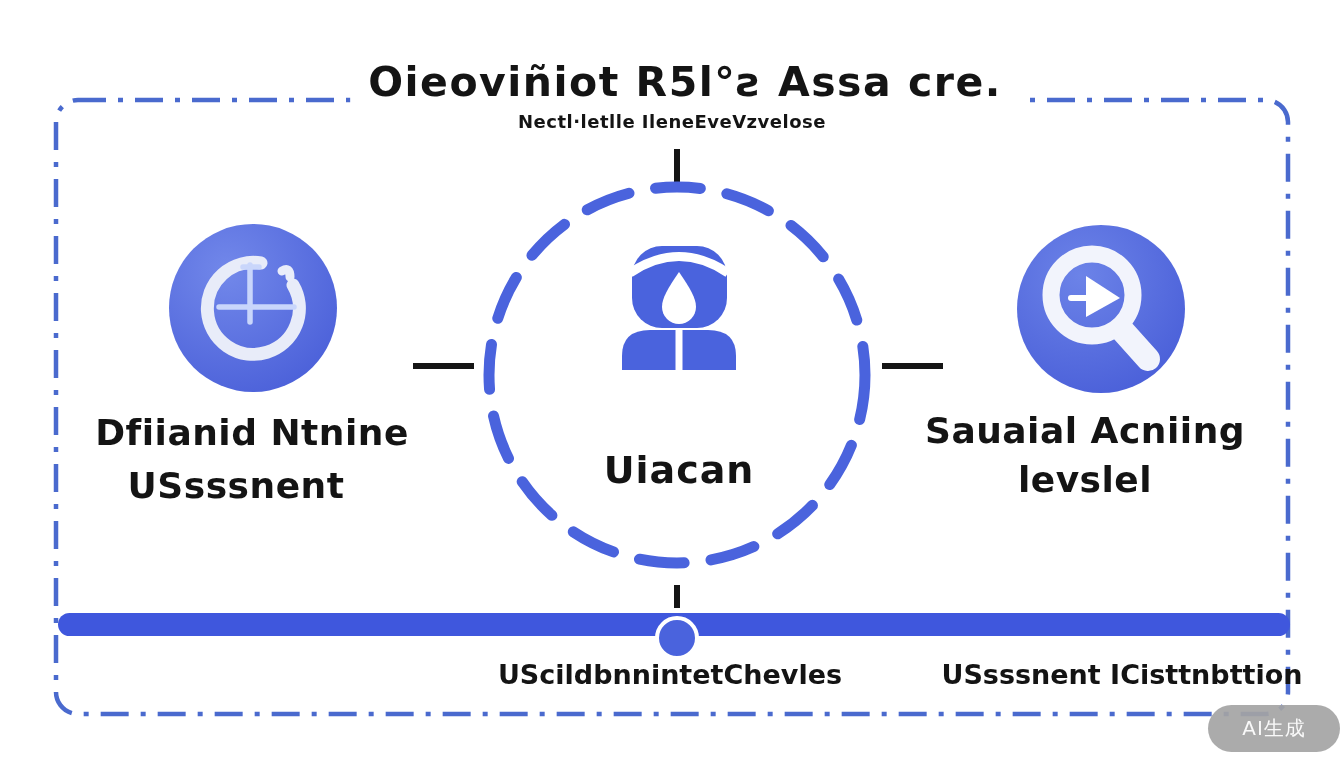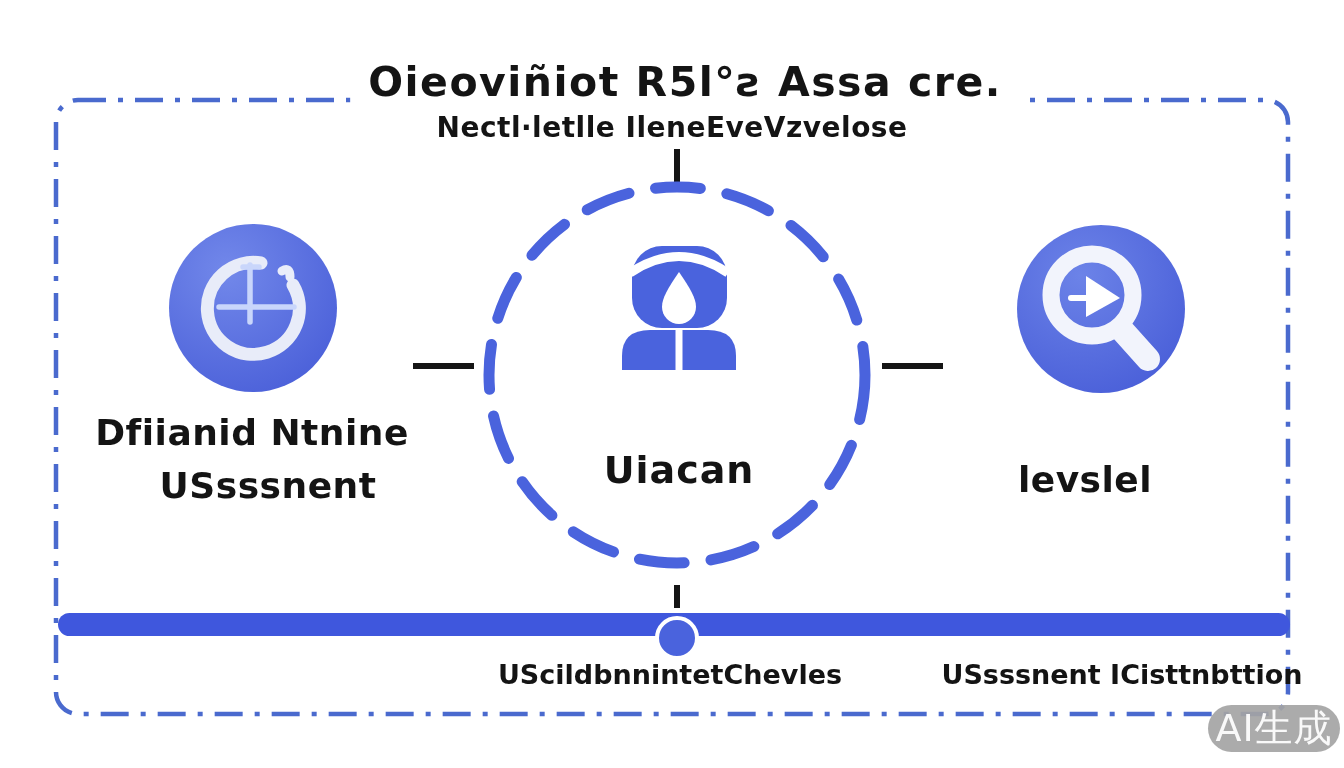--- a/index.html
+++ b/index.html
@@ -14,41 +14,41 @@
   }
   .layer{position:absolute;left:0;top:0;width:1344px;height:768px;}
   .txt{position:absolute;transform:translateX(-50%);white-space:nowrap;z-index:2;}
   .title{
     left:685px;top:58px;
     font-size:41px;font-weight:600;letter-spacing:1.5px;
     background:#ffffff;padding:0 18px;
   }
   .subtitle{
     left:672px;top:111px;
-    font-size:28px;font-weight:600;letter-spacing:0.5px;
+    font-size:18px;font-weight:600;letter-spacing:0.5px;
   }
   .side-label{font-size:36px;font-weight:700;letter-spacing:0.5px;}
   .left-l1{left:252px;top:412px;}
-  .left-l2{left:268px;top:465px;}
+  .left-l2{left:236px;top:465px;}
   .right-l1{left:1085px;top:410px;}
   .right-l2{left:1085px;top:459px;}
   .center-label{font-size:38px;font-weight:800;letter-spacing:1px;}
   .center-l1{left:679px;top:382px;}
   .center-l2{left:679px;top:448px;}
   .bottom-label{font-size:27px;font-weight:700;top:659px;}
   .bot-1{left:238px;}
   .bot-2{left:670px;}
   .bot-3{left:1122px;}
   .watermark{
     position:absolute;left:1208px;top:705px;width:132px;height:47px;
     background:rgba(164,164,164,0.92);
     border-radius:24px;
     display:flex;align-items:center;justify-content:center;
     color:rgba(255,255,255,0.93);
-    font-size:38px;letter-spacing:1px;z-index:3;
+    font-size:20px;letter-spacing:1px;z-index:3;
   }
 </style>
 </head>
 <body>
 
 <div class="canvas">
 
   <svg class="layer" viewBox="0 0 1344 768" aria-hidden="true">
     <defs>
       <radialGradient id="gl" cx="0.35" cy="0.28" r="0.95">
@@ -108,20 +108,21 @@
   </svg>
 
   <div class="txt title">Oieoviñiot R5l°ƨ Assa cre.</div>
   <div class="txt subtitle">Nectl·letlle IleneEveVzvelose</div>
 
   <div class="txt side-label left-l1">Dfiianid Ntnine</div>
   <div class="txt side-label left-l2">USsssnent</div>
 
   <div class="txt center-label center-l2">Uiacan</div>
 
+  <div class="txt side-label right-l1">Sauaial Acniing</div>
   <div class="txt side-label right-l2">levslel</div>
 
   <div class="txt bottom-label bot-2">UScildbnnintetChevles</div>
   <div class="txt bottom-label bot-3">USsssnent ICisttnbttion</div>
 
   <div class="watermark">
     <span>AI生成</span>
   </div>
 </div>
 

